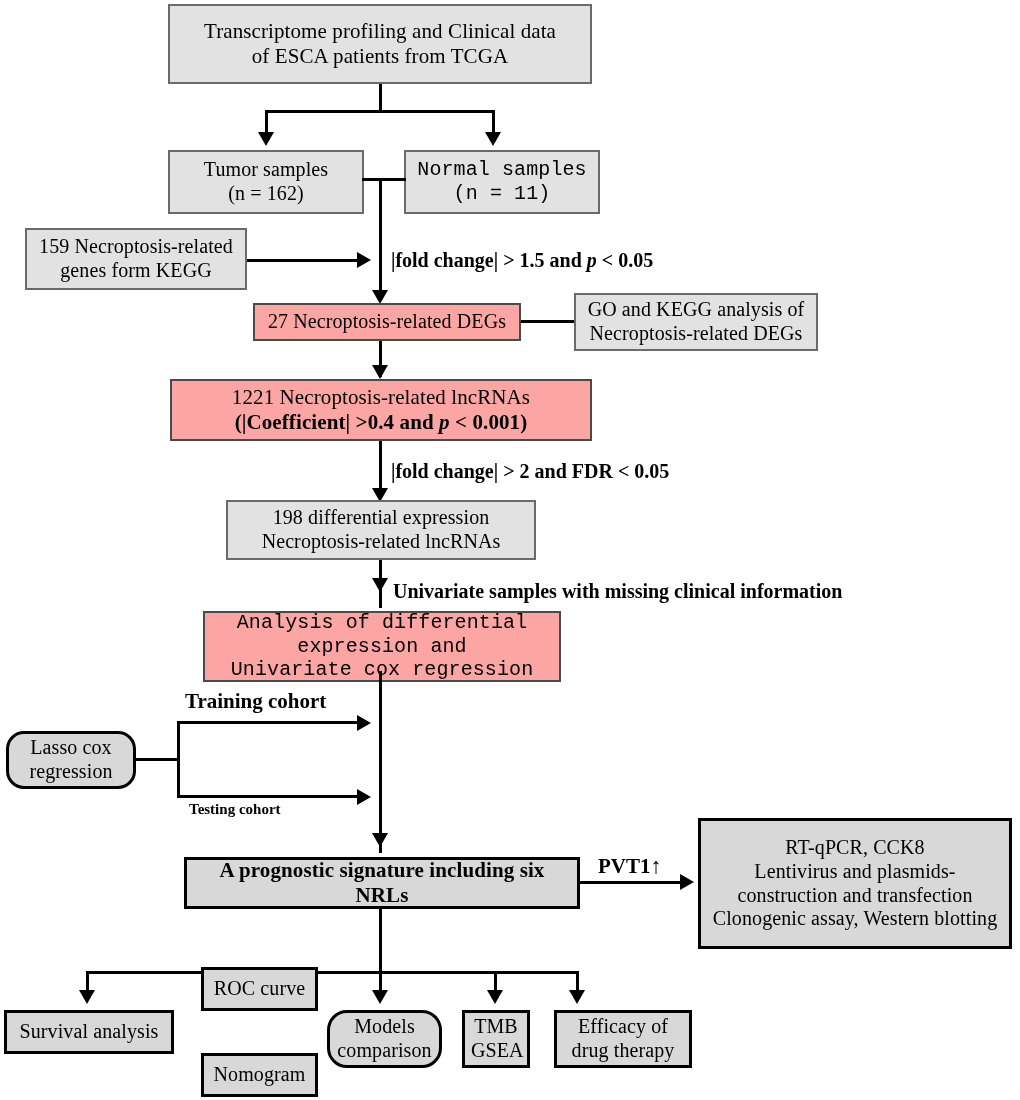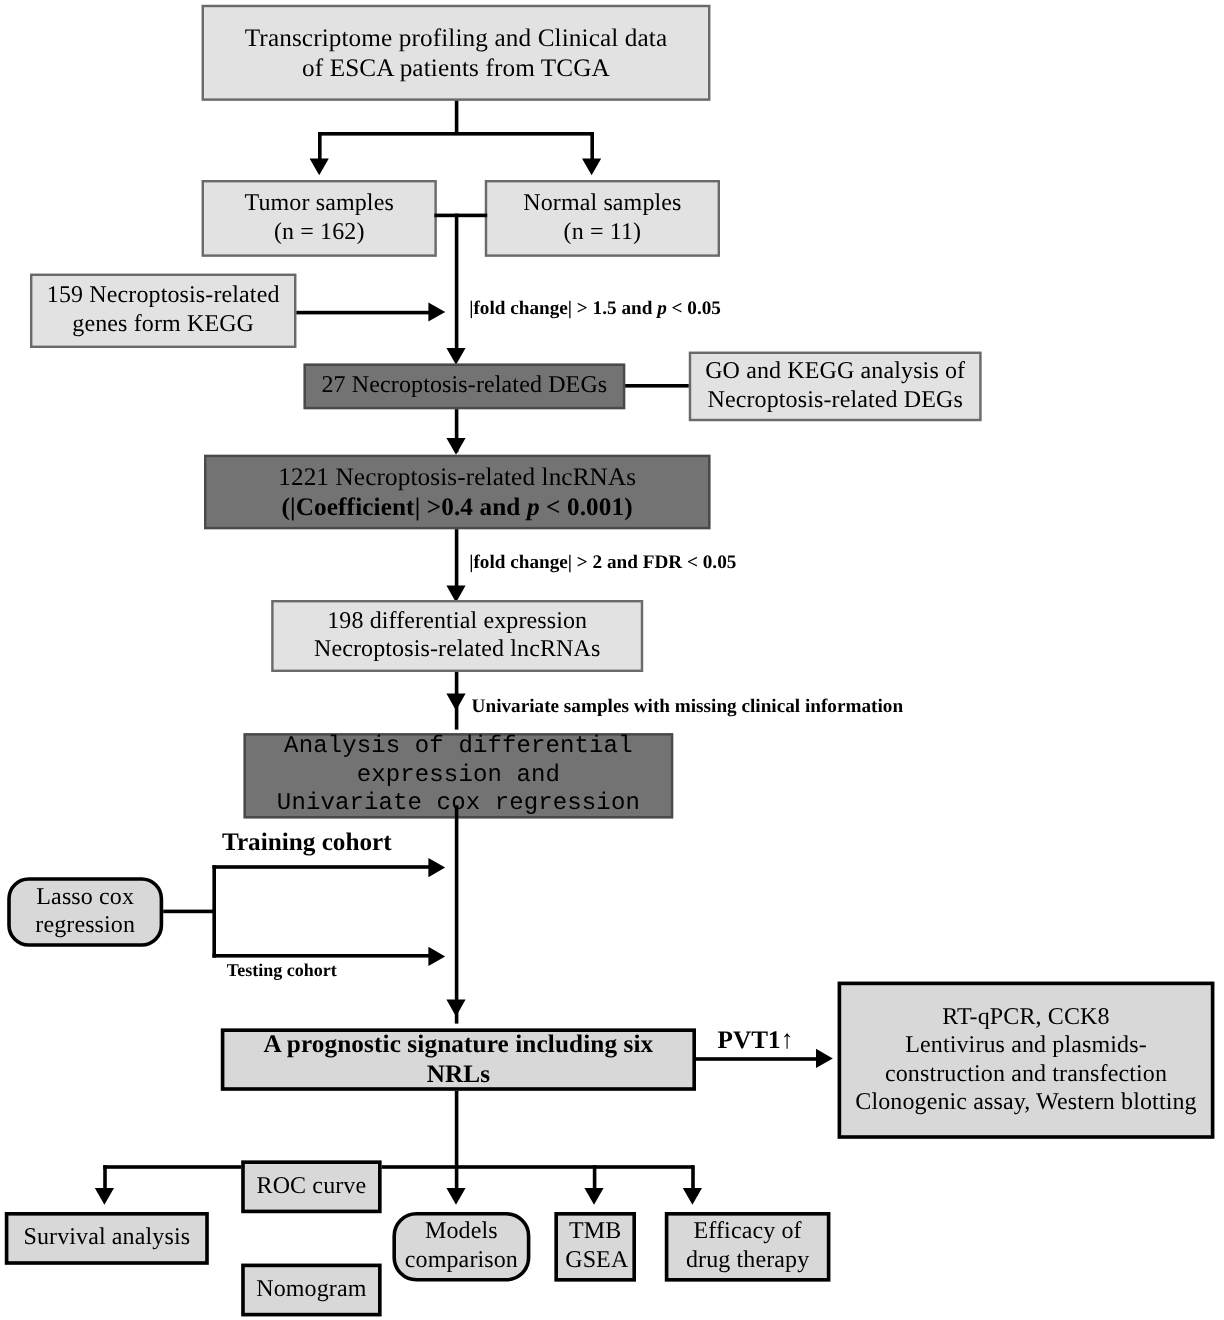--- a/index.html
+++ b/index.html
@@ -27,21 +27,21 @@
     border: 2px solid #000000;
     line-height: 1.18;
     font-size: 20px;
     letter-spacing: 0.1px;
   }
   .box.thin {
     border: 2px solid #6a6a6a;
     background: #e2e2e2;
   }
   .box.dark {
-    background: #737373;
+    background: #fca5a5;
     border: 2px solid #4a4a4a;
   }
   .box.heavy {
     border: 3px solid #000000;
   }
   .box .inner { width: 100%; padding: 0 6px; box-sizing: border-box; }
   .b { font-weight: bold; }
   .ital { font-style: italic; }
 
   
@@ -61,21 +61,21 @@
   .arrowright {
     position: absolute;
     width: 0; height: 0;
     border-top: 8px solid transparent;
     border-bottom: 8px solid transparent;
     border-left: 14px solid #000000;
   }
   .label {
     position: absolute;
     font-weight: bold;
-    font-size: 16px;
+    font-size: 20px;
     white-space: nowrap;
     line-height: 1;
   }
 </style>
 </head>
 <body>
 
 <div id="canvas">
 
   <div class="box thin" style="left:168px; top:4px; width:424px; height:80px; font-size:21px;">
@@ -91,21 +91,21 @@
   <div class="arrowdown" style="left:258px; top:132px;"></div>
   <div class="vline" style="left:492px; top:110px; height:24px;"></div>
   <div class="arrowdown" style="left:485px; top:132px;"></div>
 
   <div class="box thin" style="left:168px; top:150px; width:196px; height:64px;">
     <div class="inner">
       <div>Tumor samples</div>
       <div>(n = 162)</div>
     </div>
   </div>
-  <div class="box thin" style="left:404px; top:150px; width:196px; height:64px;">
+  <div class="box thin" style="left:404px; top:150px; width:196px; height:64px;font-family:Liberation Mono, monospace;">
     <div class="inner">
       <div>Normal samples</div>
       <div>(n = 11)</div>
     </div>
   </div>
 
   <div class="hline" style="left:362px; top:178px; width:44px;"></div>
   <div class="vline" style="left:379px; top:178px; height:116px;"></div>
   <div class="arrowdown" style="left:372px; top:290px;"></div>
 

